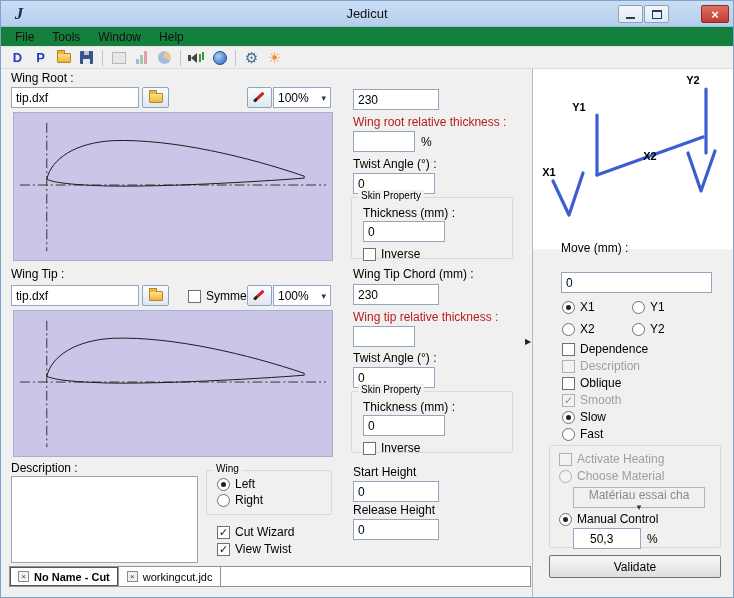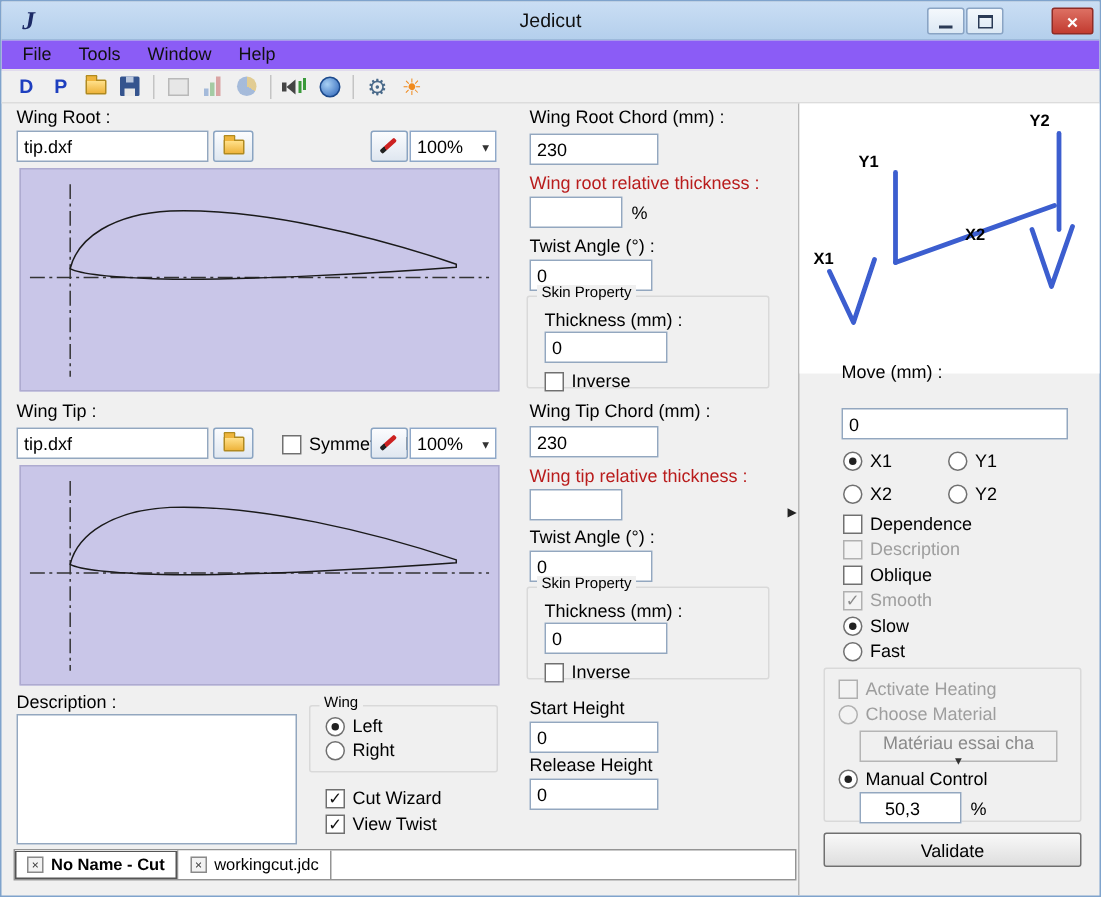--- a/index.html
+++ b/index.html
@@ -17,22 +17,22 @@
   .tb-btn { position:absolute; top:4px; height:18px; border:1px solid #8aa4c4; border-radius:2px;
             background:linear-gradient(#f4f8fc,#dce8f4); display:flex; align-items:center; justify-content:center; }
   .btn-min { left:617px; width:25px; }
   .btn-max { left:643px; width:25px; }
   .btn-close { left:700px; width:28px; background:linear-gradient(#dd7063,#c23b30);
                border-color:#8f2b25; color:#fff; font-weight:bold; font-size:13px; }
   .min-glyph { width:9px; height:2px; background:#2a3a55; margin-top:7px; }
   .max-glyph { width:10px; height:9px; border:1px solid #2a3a55; border-top-width:2px; }
 
   
-  .menubar { position:absolute; top:26px; left:0; right:0; height:20px; background:#8b5cf6;
-             display:flex; align-items:flex-start; padding-left:5px; border-bottom:1px solid #e6e6e6; }
+  .menubar { position:absolute; top:26px; left:0; right:0; height:20px; background:#15803d;
+             display:flex; align-items:center; padding-left:5px; border-bottom:1px solid #e6e6e6; }
   .menu-item { padding:2px 9px; font-size:12px; color:#111; }
   .toolbar { position:absolute; top:46px; left:0; right:0; height:22px; background:#f0f0f0;
              display:flex; align-items:center; padding-left:5px; border-bottom:1px solid #dcdcdc; }
   .ticon { width:23px; height:20px; display:flex; align-items:center; justify-content:center; }
   .tsep { width:1px; height:16px; background:#c4c4c4; margin:0 4px; }
   .blue-letter { font-weight:bold; font-size:13px; color:#1e3fbf; }
   .fade { opacity:.45; }
   .folder { position:relative; width:14px; height:10px; border:1px solid #b08a20; border-radius:1px;
             background:linear-gradient(#ffe08a,#eeb43c); }
   .folder::before { content:""; position:absolute; left:-1px; top:-4px; width:6px; height:3px;
@@ -246,21 +246,20 @@
 
   <div class="chk on" style="left:216px; top:524px;">
     <span class="box"></span>
     <span class="lab">Cut Wizard</span>
   </div>
   <div class="chk on" style="left:216px; top:541px;">
     <span class="box"></span>
     <span class="lab">View Twist</span>
   </div>
 
-  <span class="lbl" style="left:352px; top:70px;">Wing Root Chord (mm) :</span>
   <input class="tin" style="left: 352px; top: 88px; width: 86px;" value="230">
 
   <span class="lbl dis" style="left:352px; top:114px;">Wing root relative thickness :</span>
   <input class="tin" style="left: 352px; top: 130px; width: 62px;" value="">
   <span class="lbl" style="left:420px; top:134px;">%</span>
 
   <span class="lbl" style="left:352px; top:156px;">Twist Angle (°) :</span>
   <input class="tin" style="left: 352px; top: 172px; width: 82px;" value="0">
 
   <div class="grp" style="left:350px; top:196px; width:162px; height:62px;">

